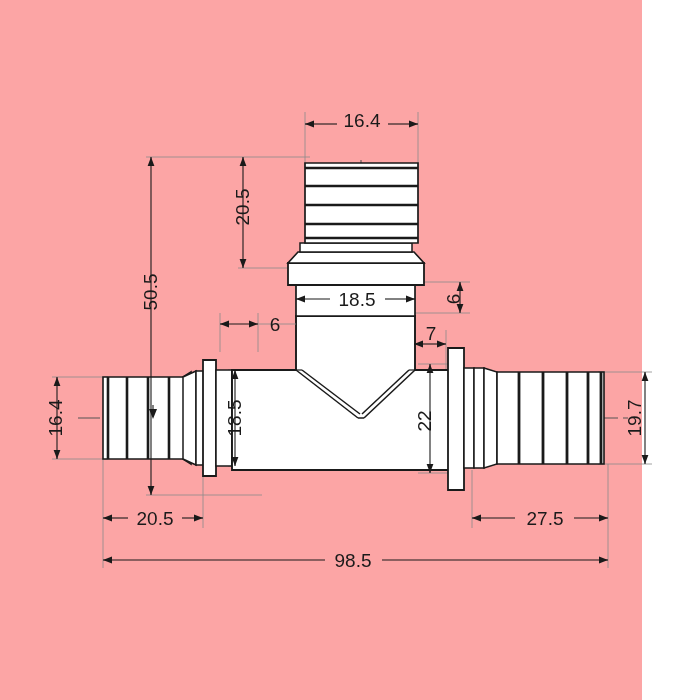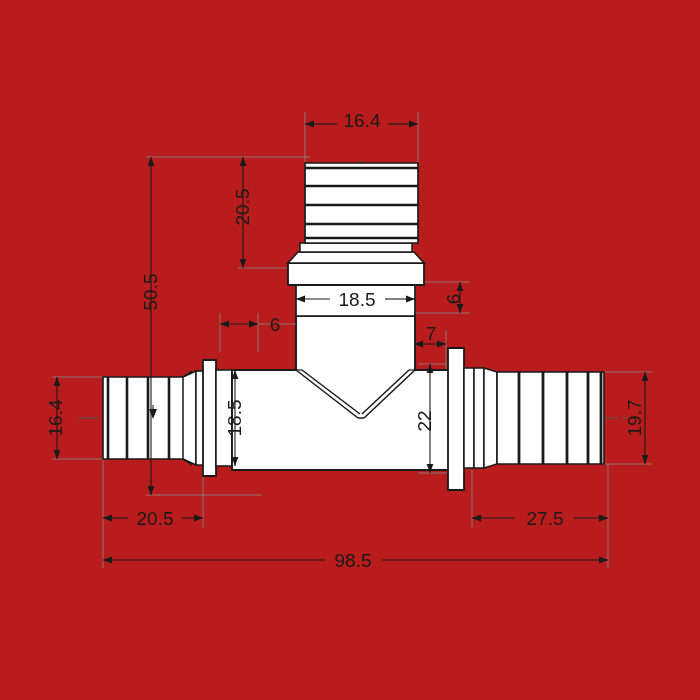--- a/index.html
+++ b/index.html
@@ -8,23 +8,23 @@
     background: #ffffff;
   }
   body {
     width: 700px;
     height: 700px;
     font-family: "Liberation Sans", sans-serif;
     overflow: hidden;
   }
   #stage {
     position: relative;
-    width: 700px;
+    width: 642px;
     height: 700px;
-    background: #b91c1c;
+    background: #fca5a5;
   }
   svg#drawing {
     display: block;
     width: 700px;
     height: 700px;
   }
   .dim-text {
     font-family: "Liberation Sans", sans-serif;
     font-size: 19px;
     fill: #1a1a1a;

